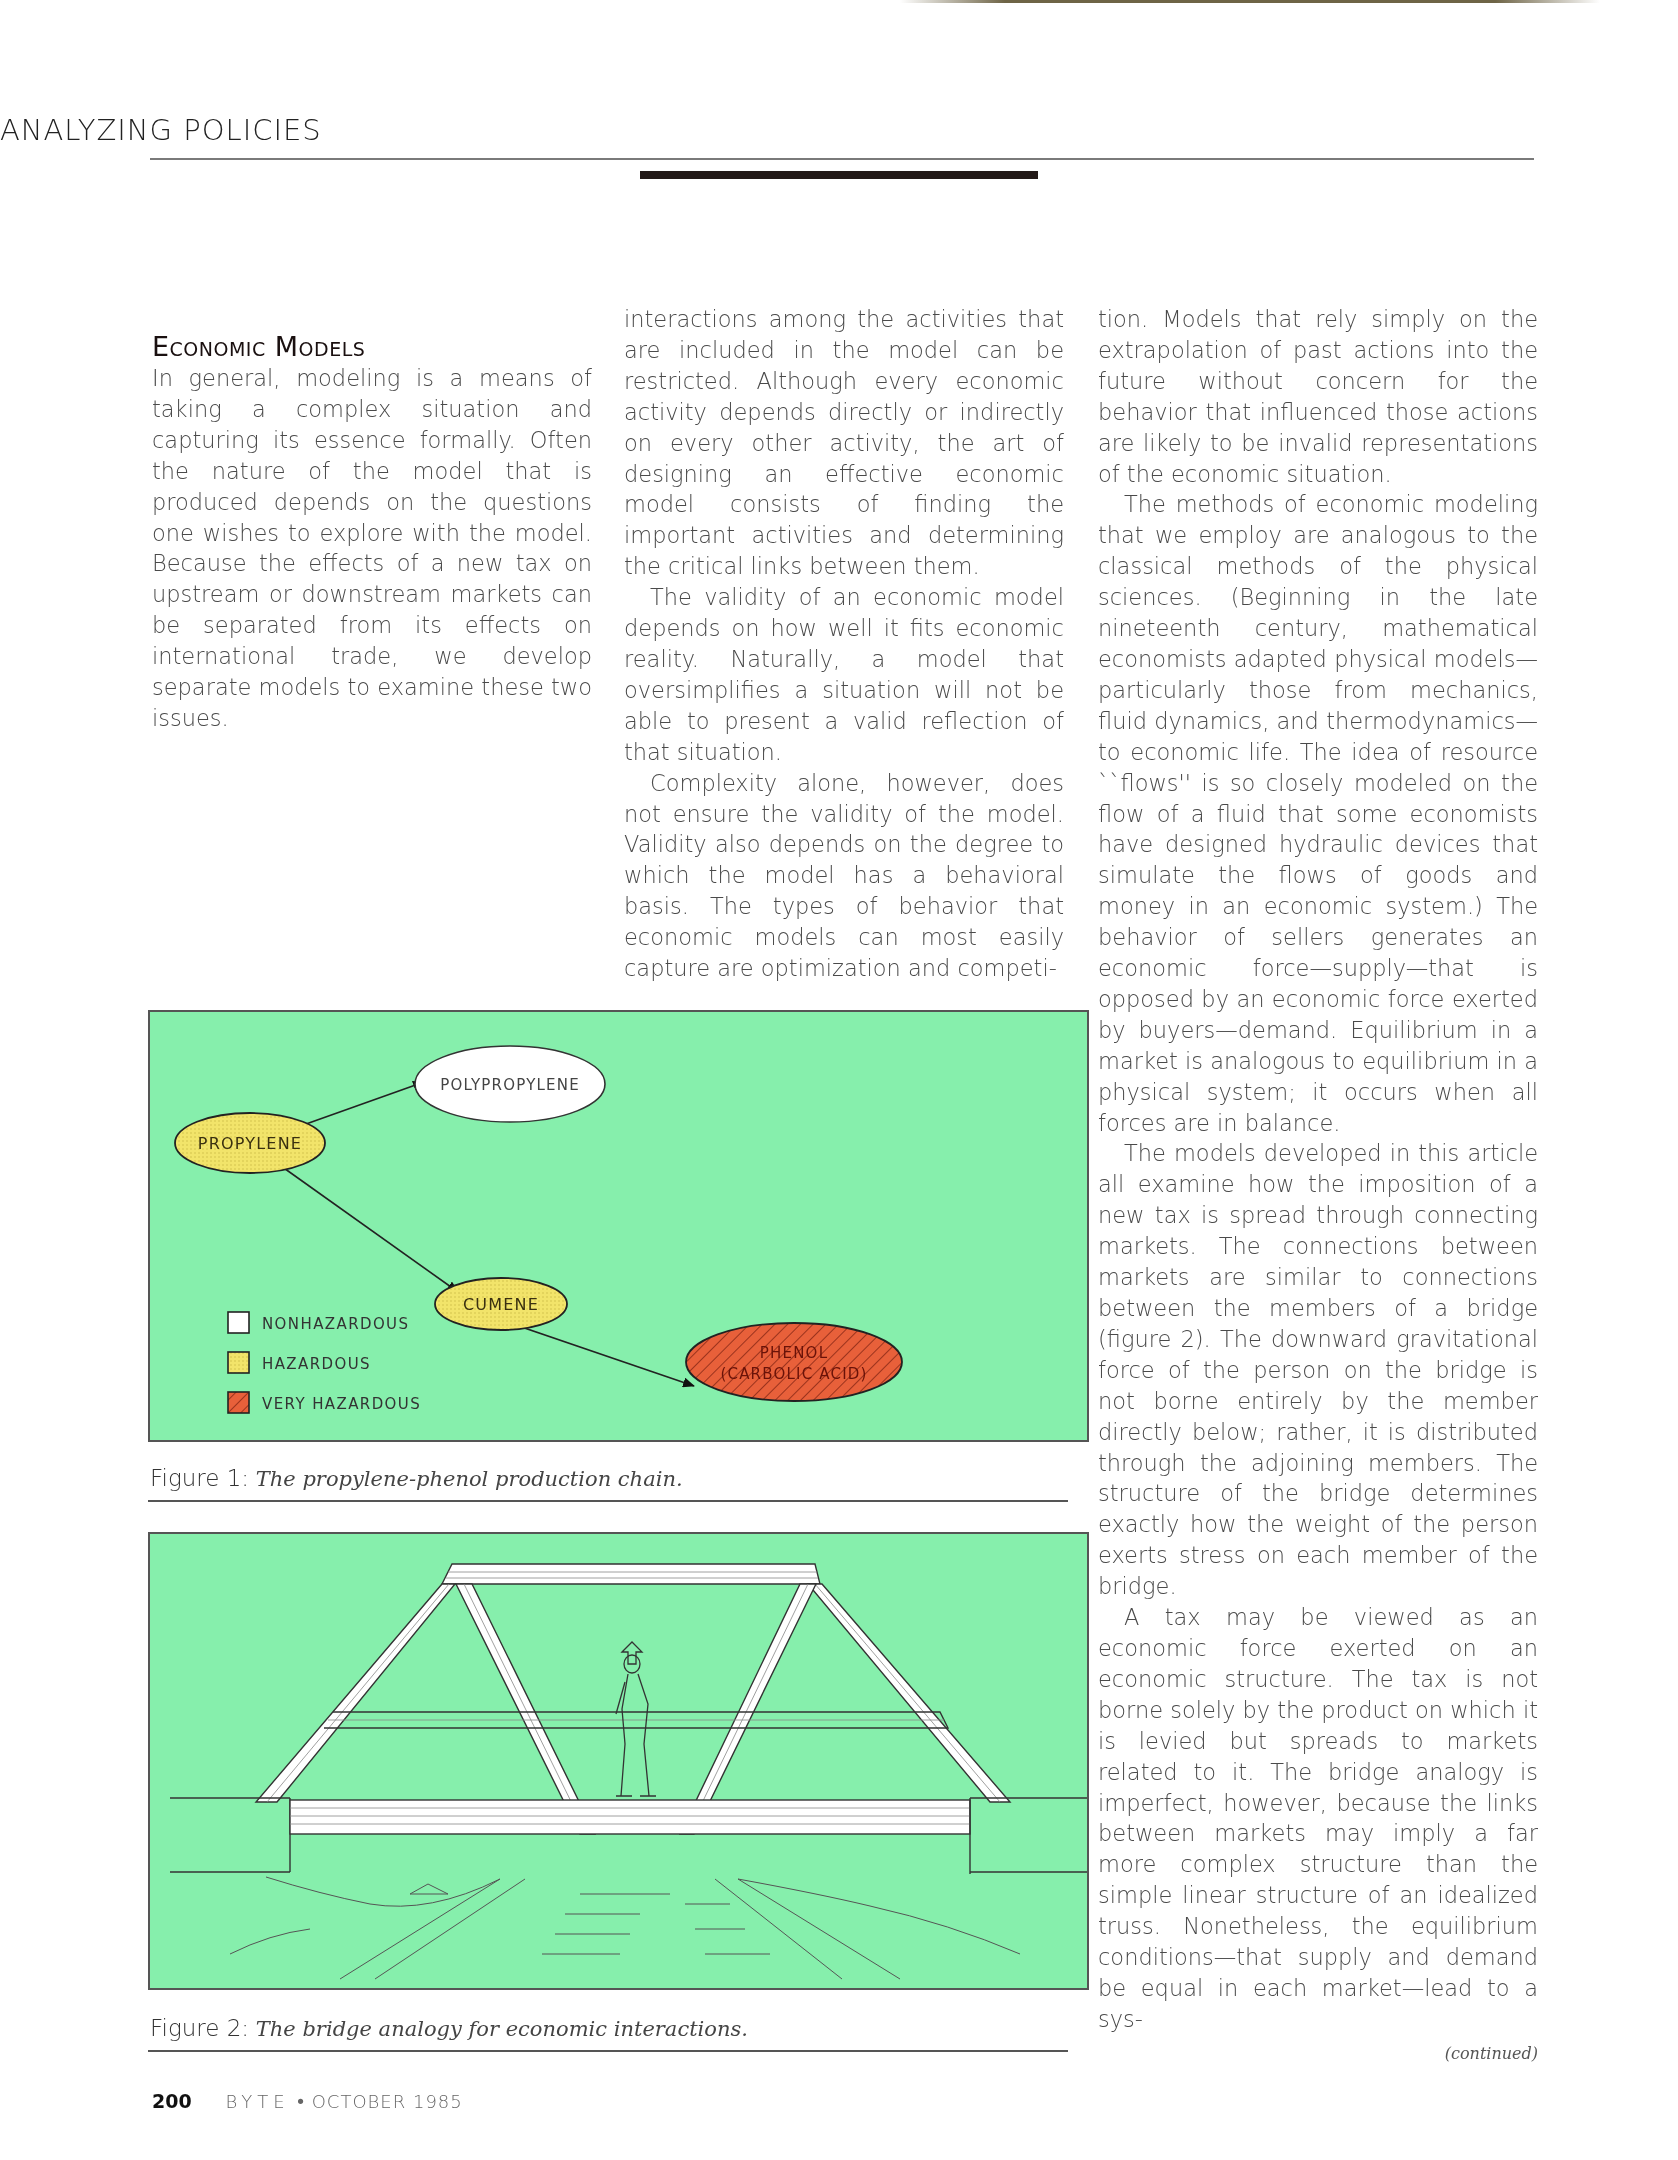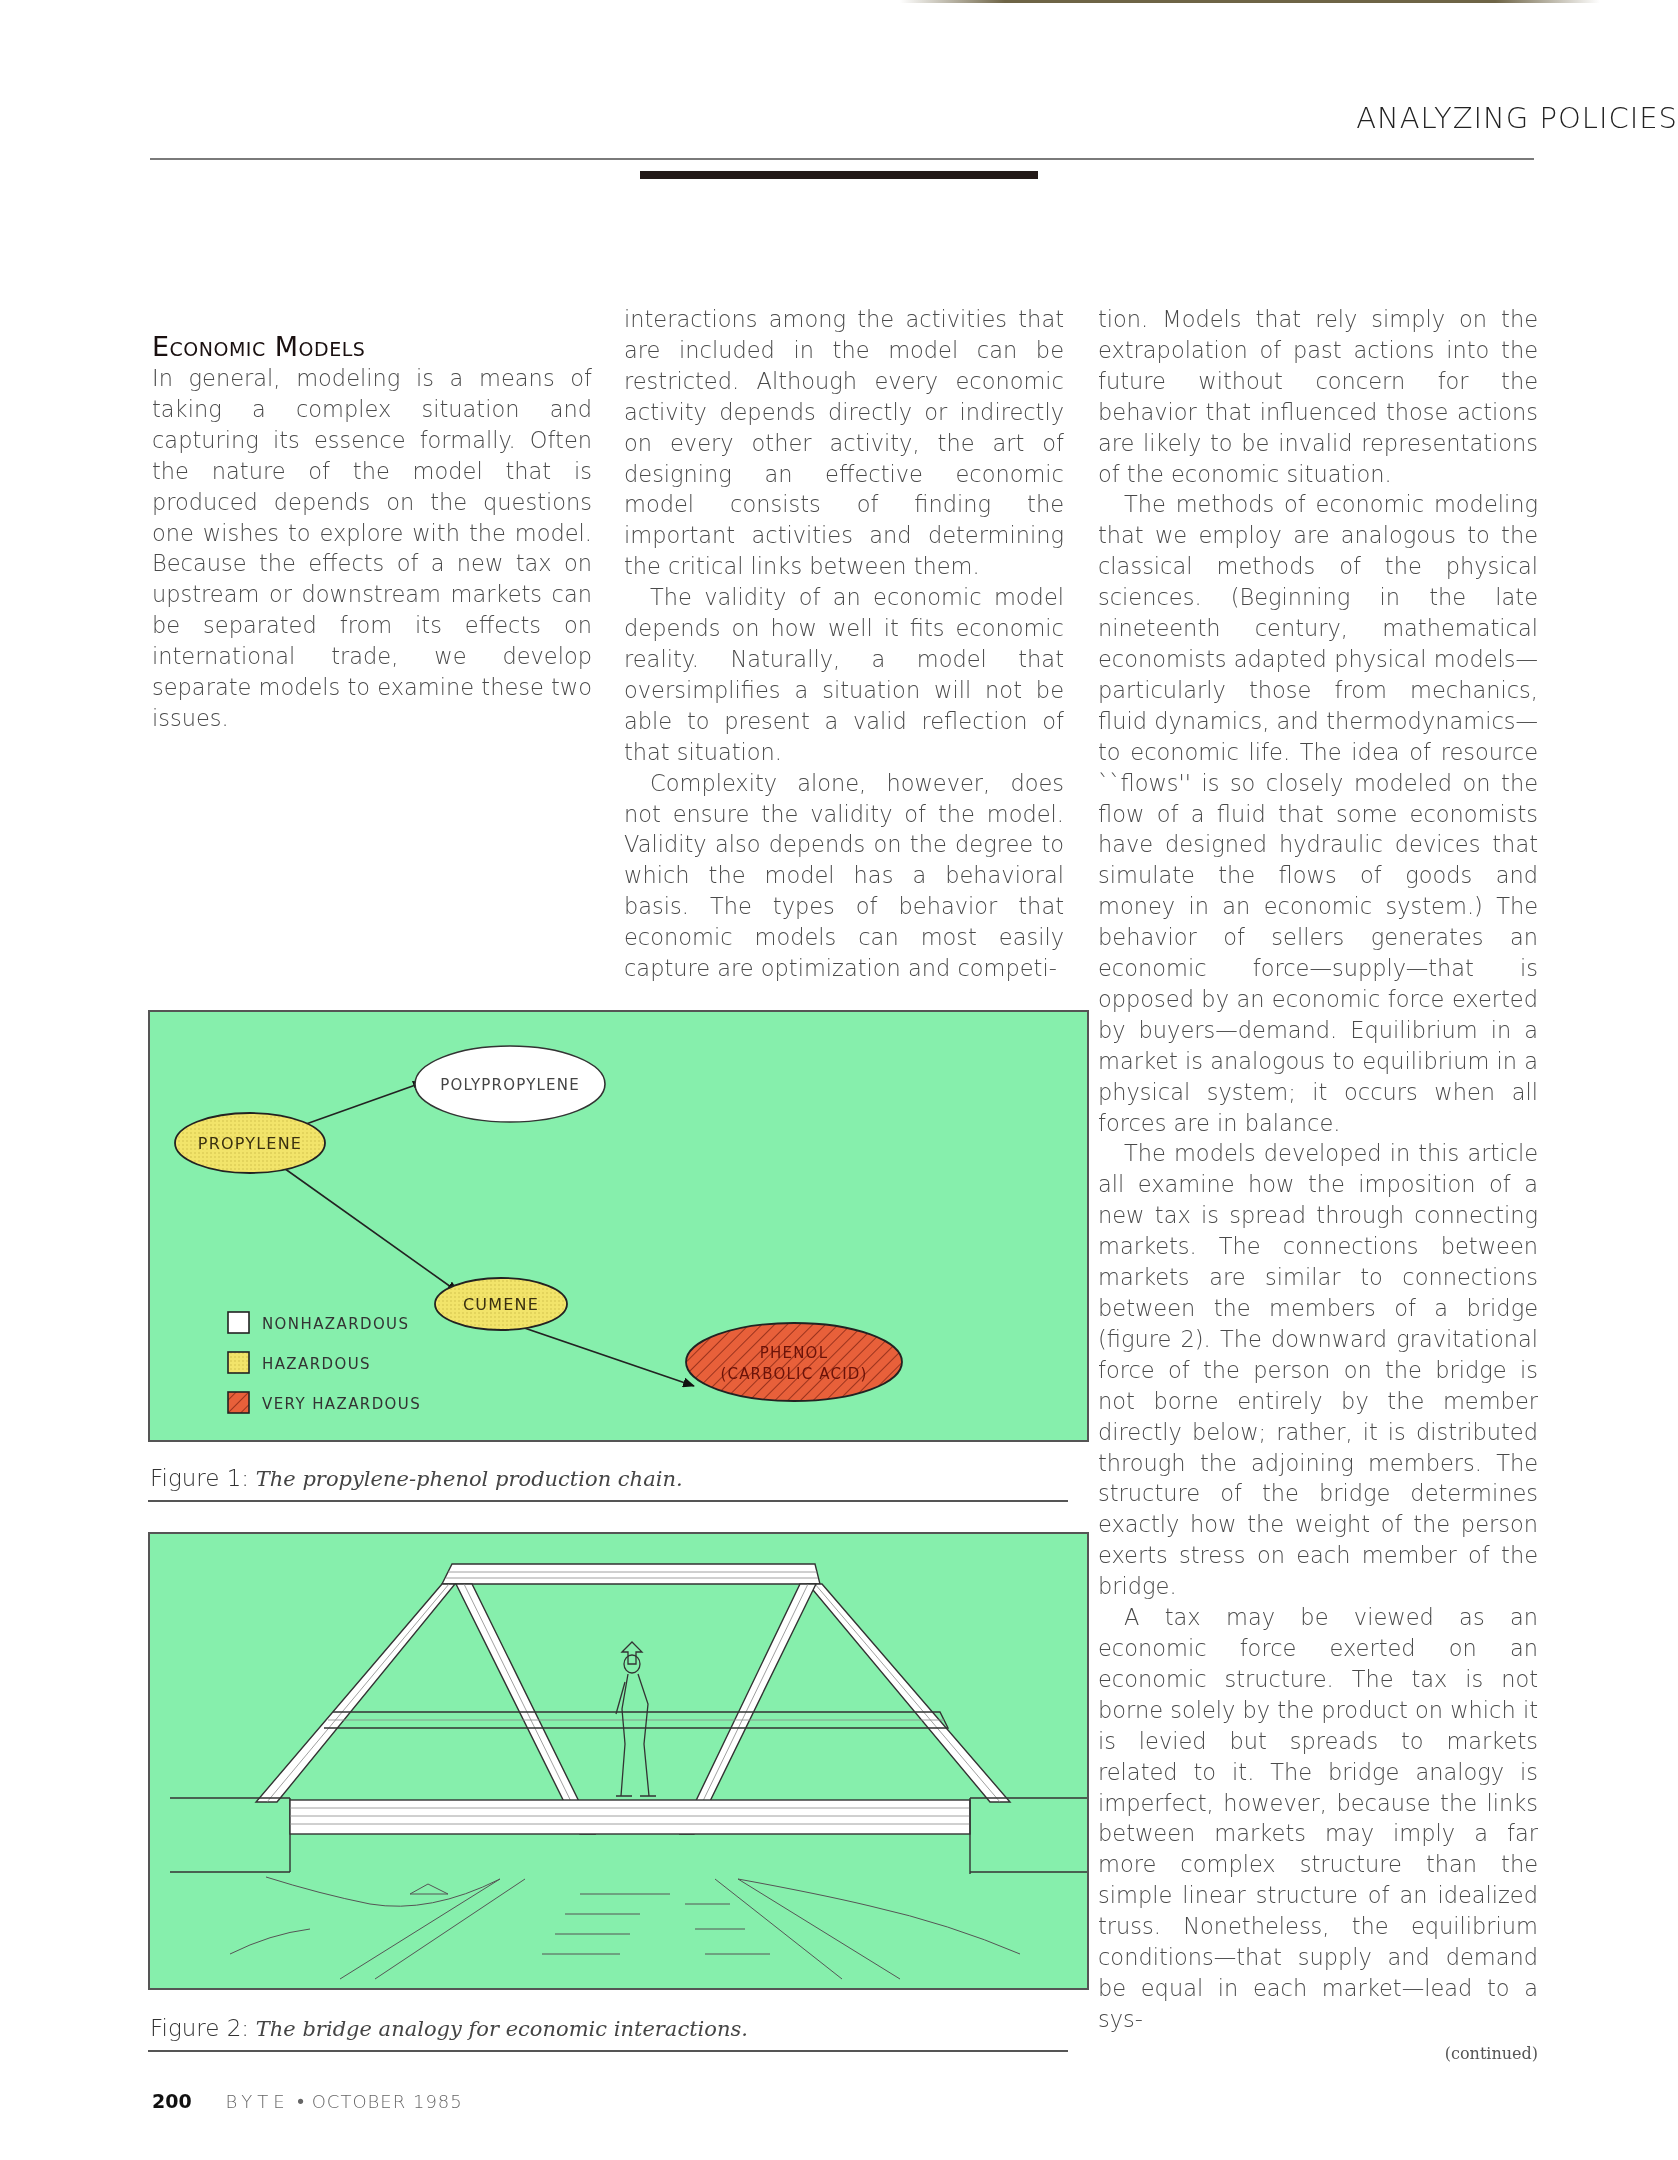--- a/index.html
+++ b/index.html
@@ -1,35 +1,35 @@
 <!DOCTYPE html>
 <html><head>
 <meta charset="utf-8">
 <style>
   html, body { margin: 0; padding: 0; background: #ffffff; }
   body { width: 1678px; height: 2160px; position: relative; overflow: hidden;
          font-family: "DejaVu Sans", sans-serif; color: #333; }
   .topstrip { position: absolute; left: 900px; top: 0; width: 700px; height: 3px;
               background: linear-gradient(90deg, rgba(110,100,70,0) 0%, #6e6446 15%, #6e6446 85%, rgba(110,100,70,0) 100%); }
-  .header-title { position: absolute; left: 0; width: 1678px; top: 101px; text-align: right;
+  .header-title { position: absolute; left: 0; width: 1678px; top: 113px; text-align: left;
                   font-family: "DejaVu Sans", sans-serif; font-weight: 300; font-size: 29px;
                   letter-spacing: 1px; color: #222; }
   .header-rule { position: absolute; left: 150px; top: 158px; width: 1384px; height: 2px; background: #7a7a7a; }
   .header-bar { position: absolute; left: 640px; top: 171px; width: 398px; height: 8px; background: #231a18; }
 
   .col { position: absolute; font-size: 22.5px; line-height: 30.9px; color: #4a4a4a;
          text-align: justify; font-family: "DejaVu Sans", sans-serif; font-weight: 300; }
   .col p { margin: 0; }
   .col p.indent { text-indent: 26px; }
   .col1 { left: 152px; top: 304px; width: 440px; }
   .col2 { left: 624px; top: 304px; width: 440px; }
   .col3 { left: 1098px; top: 304px; width: 440px; }
   .section-head { font-weight: normal; color: #1a1010; font-variant: small-caps; font-size: 27px;
                   letter-spacing: 0.5px; margin: 27px 0 0 0; line-height: 32px; }
-  .continued { text-align: right; font-family: "DejaVu Serif", serif;
+  .continued { text-align: right; font-style: italic; font-family: "DejaVu Serif", serif;
                font-size: 16px; color: #555; margin-top: 4px; }
 
   .figure { position: absolute; border: 2px solid #555; background: #86efac; padding-left: 20px; }
   .fig1 { left: 148px; top: 1010px; width: 917px; height: 428px; }
   .fig2 { left: 148px; top: 1532px; width: 917px; height: 454px; }
   .caption { position: absolute; font-size: 24px; color: #333; font-family: "Liberation Sans Narrow", "Liberation Sans", sans-serif; text-align: right; }
   .caption .lbl { font-family: "DejaVu Sans", sans-serif; font-weight: 300; font-size: 23px; }
   .caption .txt { font-family: "DejaVu Serif", serif; font-style: italic; font-size: 21px; color: #444; }
   .cap1 { left: 150px; top: 1464px; }
   .cap2 { left: 150px; top: 2014px; }

